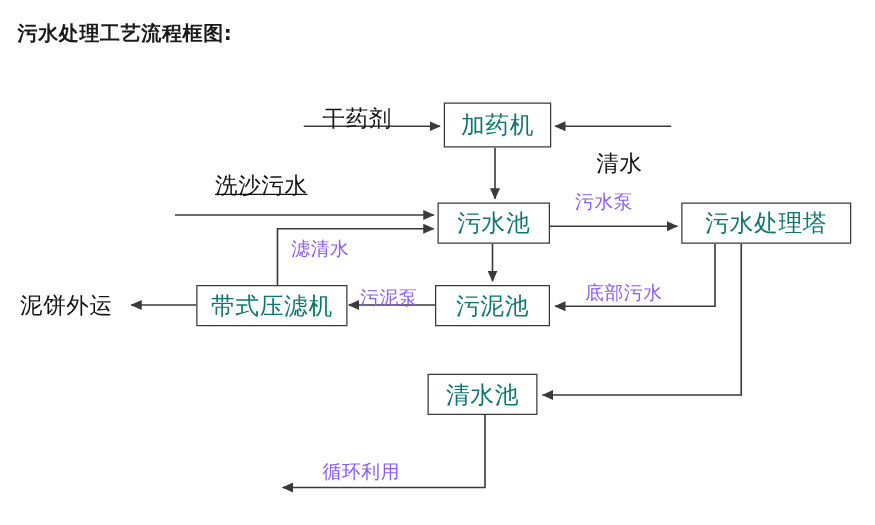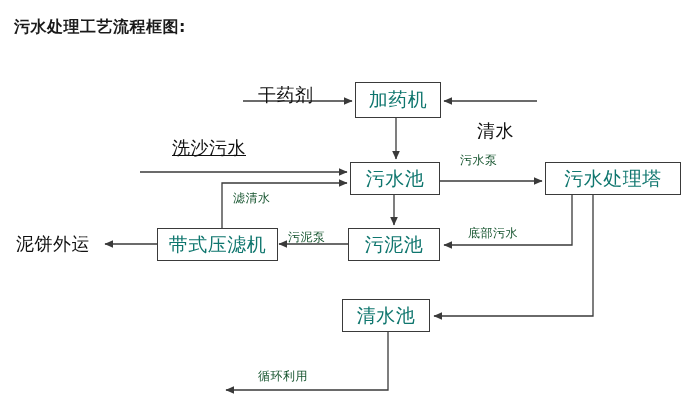--- a/index.html
+++ b/index.html
@@ -36,22 +36,22 @@
     align-items: center;
     justify-content: center;
     font-size: 19px;
     color: #0f766e;
     letter-spacing: 0.5px;
     white-space: nowrap;
     z-index: 3;
   }
   .edge-label {
     position: absolute;
-    font-size: 12px;
-    color: #14532d;
+    font-size: 15px;
+    color: #8b5cf6;
     letter-spacing: 0.5px;
     white-space: nowrap;
     z-index: 4;
   }
   .term-label {
     position: absolute;
     font-size: 18px;
     color: #111111;
     letter-spacing: 0.5px;
     white-space: nowrap;

